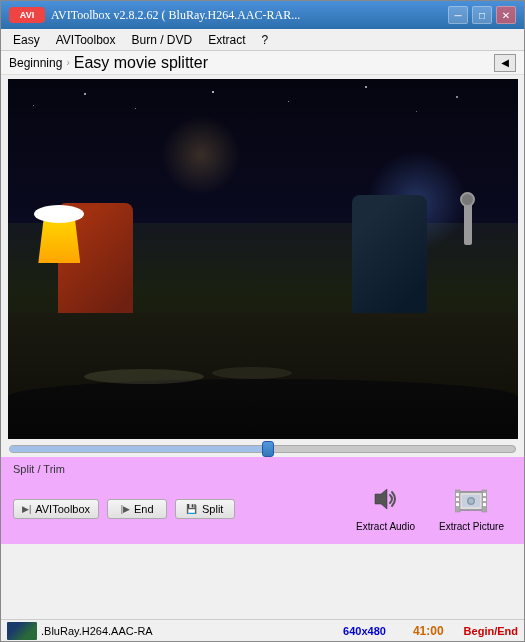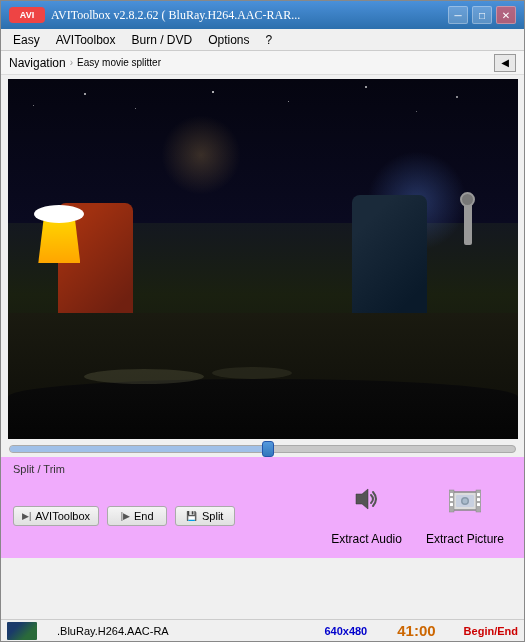--- a/index.html
+++ b/index.html
@@ -94,21 +94,21 @@
     }
     .breadcrumb-sep {
       color: #999;
       font-size: 10px;
     }
     .breadcrumb-home {
       font-size: 12px;
       color: #000;
     }
     .breadcrumb-label {
-      font-size: 10px;
+      font-size: 16px;
       color: #000;
     }
     .breadcrumb-icon {
       margin-left: auto;
       width: 22px;
       height: 18px;
       border: 1px solid #999;
       background: #e8e8e8;
       display: flex;
       align-items: center;
@@ -265,26 +265,26 @@
 
     .extract-group {
       margin-left: auto;
       display: flex;
       gap: 8px;
     }
     .extract-btn {
       display: flex;
       flex-direction: column;
       align-items: center;
-      gap: 19px;
+      gap: 8px;
       padding: 4px 8px;
       background: transparent;
       border: none;
       cursor: pointer;
-      font-size: 12px;
+      font-size: 10px;
       color: #000;
     }
     .extract-btn-icon {
       width: 32px;
       height: 28px;
       display: flex;
       align-items: center;
       justify-content: center;
     }
 
@@ -299,21 +299,21 @@
     }
 
     
     .status-bar {
       background: #f0f0f0;
       height: 22px;
       display: flex;
       align-items: center;
       padding: 0 6px;
       border-top: 1px solid #ccc;
-      gap: 20px;
+      gap: 4px;
       position: absolute;
       bottom: 0;
       left: 0;
       right: 0;
     }
     .status-thumb {
       width: 30px;
       height: 18px;
       background: linear-gradient(135deg, #1a3a6a 30%, #2a6a3a 70%);
       flex-shrink: 0;
@@ -323,30 +323,30 @@
       font-size: 11px;
       color: #000;
       flex: 1;
     }
     .status-resolution {
       font-size: 11px;
       color: #0000cc;
       font-weight: bold;
     }
     .status-time {
-      font-size: 15px;
+      font-size: 12px;
       color: #cc6600;
       font-weight: bold;
-      margin-left: 10px;
+      margin-left: 23px;
     }
     .status-mode {
       font-size: 11px;
       color: #cc0000;
       font-weight: bold;
-      margin-left: 8px;
+      margin-left: 16px;
     }
 
     .main-window {
       background: #f0f0f0;
       width: 525px;
       height: 642px;
       position: relative;
       border: 1px solid #888;
     }
   </style>
@@ -367,26 +367,26 @@
       <div class="title-btn">─</div>
       <div class="title-btn">□</div>
       <div class="title-btn close">✕</div>
     </div>
   </div>
 
   <div class="menu-bar">
     <div class="menu-item">Easy</div>
     <div class="menu-item">AVIToolbox</div>
     <div class="menu-item">Burn / DVD</div>
-    <div class="menu-item">Options</div>
+    <div class="menu-item">Extract</div>
     <div class="menu-item">?</div>
   </div>
 
   <div class="breadcrumb-bar">
-    <span class="breadcrumb-home">Navigation</span>
+    <span class="breadcrumb-home">Beginning</span>
     <span class="breadcrumb-sep">›</span>
     <span class="breadcrumb-label">Easy movie splitter</span>
     <div class="breadcrumb-icon">◀</div>
   </div>
 
   <div class="video-container">
     <div class="video-frame">
       <div class="scene">
         <div class="sky">
 

